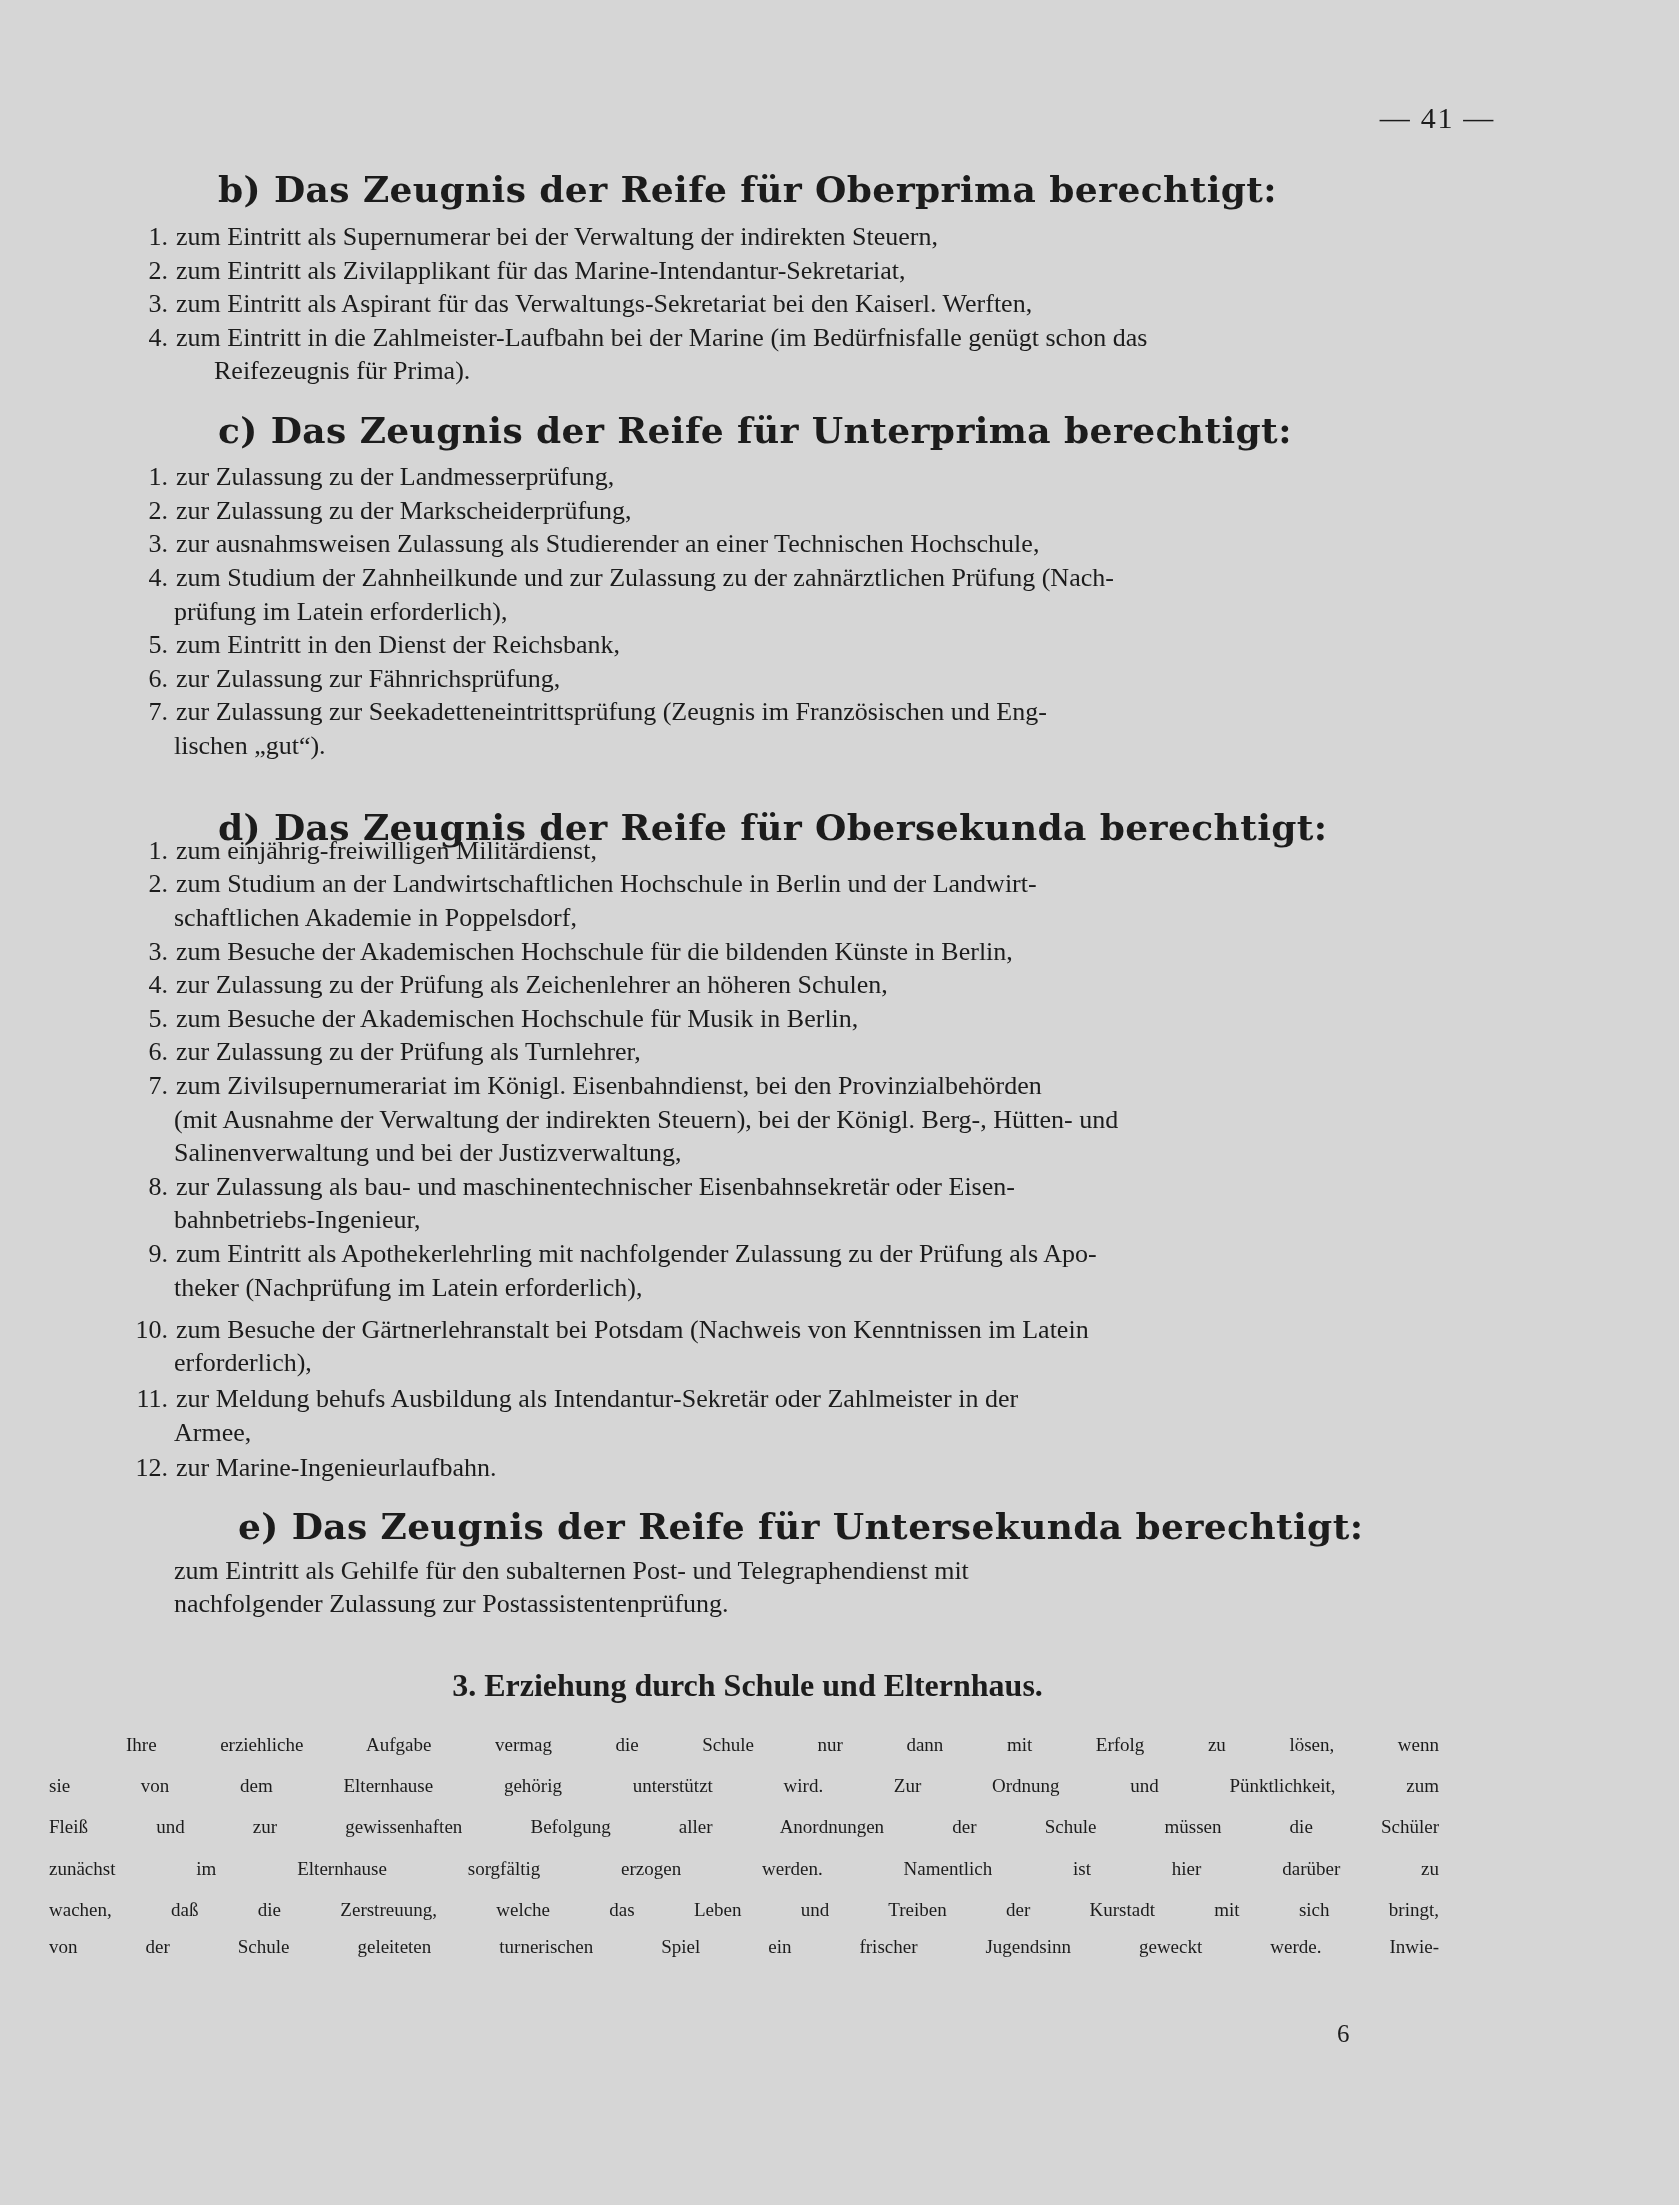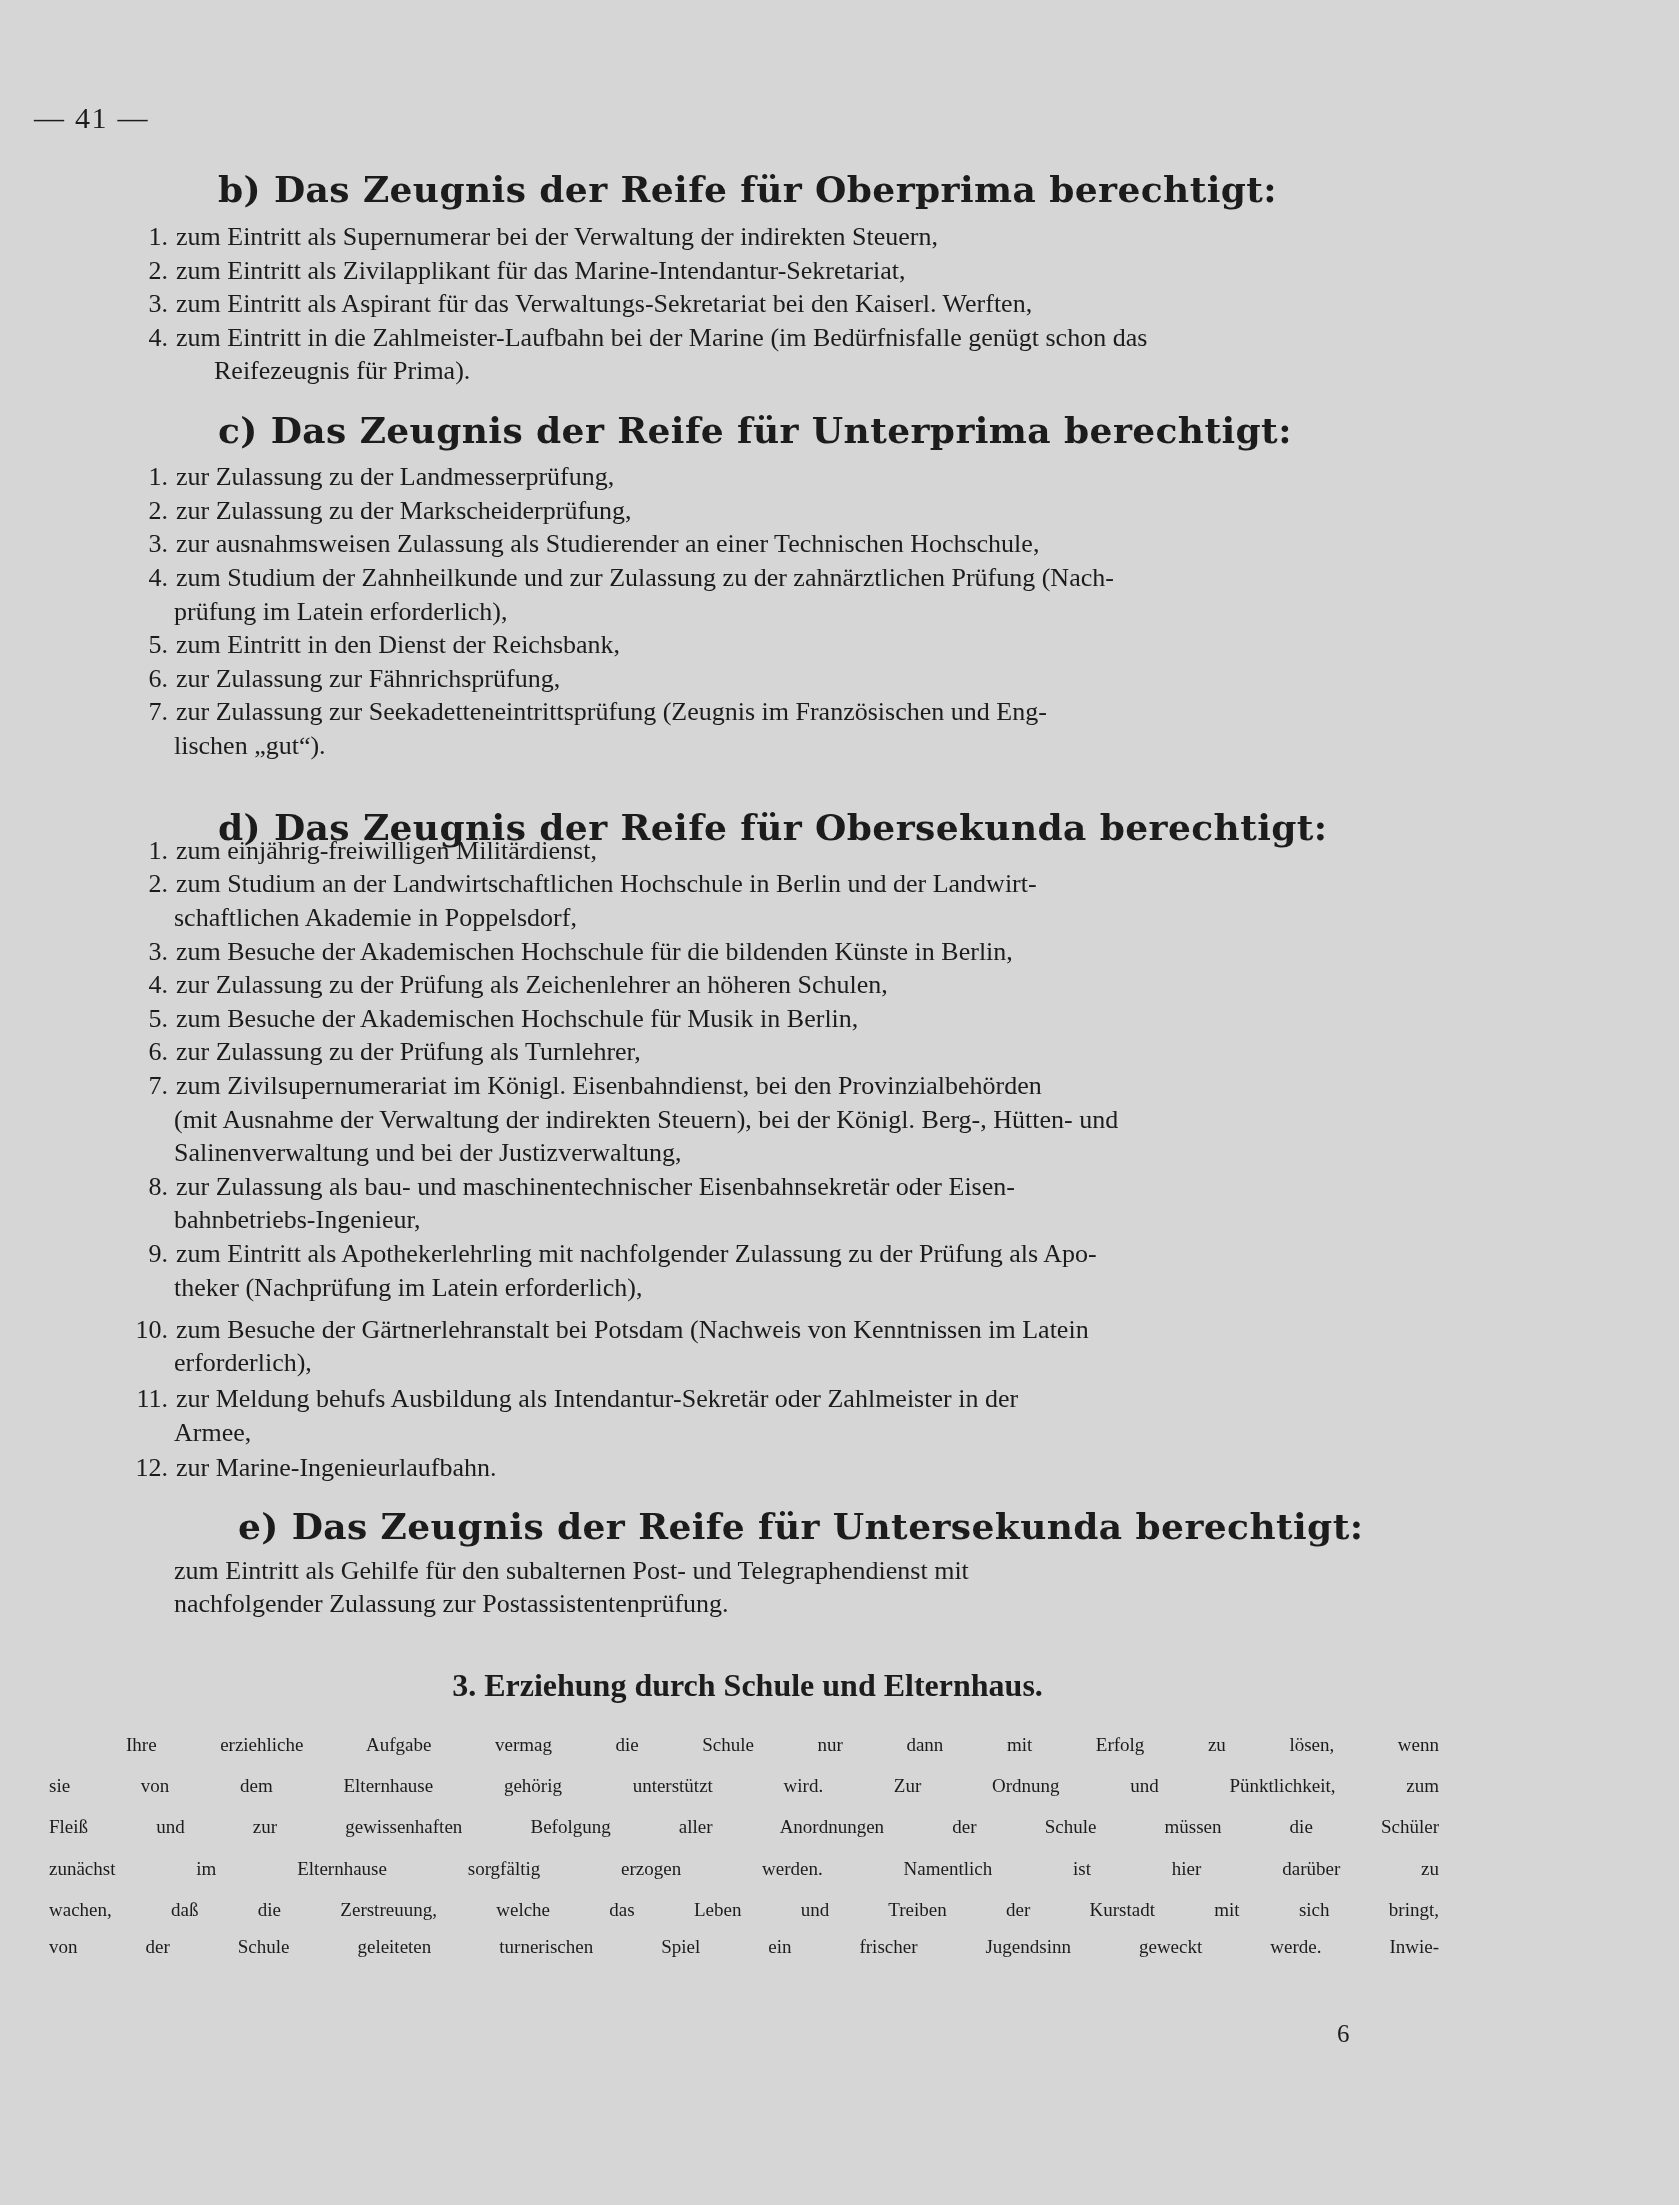--- a/index.html
+++ b/index.html
@@ -6,22 +6,22 @@
   body {
     width: 1680px; height: 2205px;
     background: #d6d6d6;
     position: relative;
     overflow: hidden;
     color: #1c1c1c;
     font-family: "Liberation Serif", "DejaVu Serif", serif;
   }
   .page { position: absolute; left: 0; top: 0; width: 1680px; height: 2205px; }
   .pagenum {
-    position: absolute; top: 101px; left: 0; width: 1495px; text-align: left;
-    font-size: 30px; letter-spacing: 1.7px; padding-left: 34px;
+    position: absolute; top: 101px; left: 0; width: 1495px; text-align: right;
+    font-size: 30px; letter-spacing: 1.7px;
   }
   .heading {
     position: absolute;
     font-family: "DejaVu Serif", serif;
     font-weight: bold;
     font-size: 36px;
     letter-spacing: 0.4px;
     white-space: nowrap;
   }
   .item {

